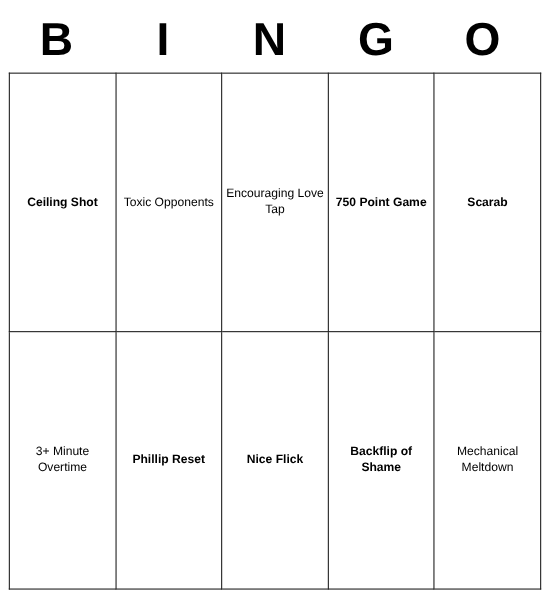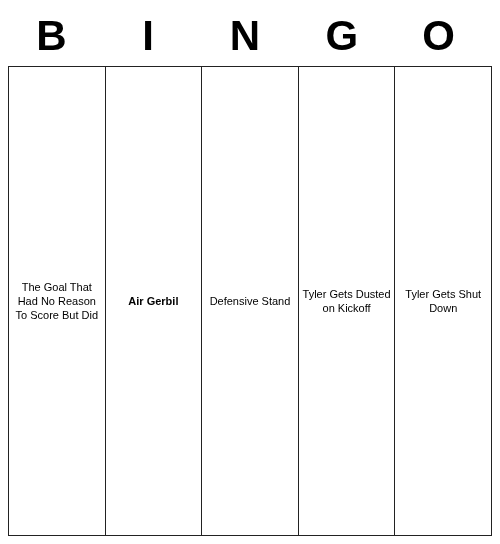--- a/index.html
+++ b/index.html
@@ -63,21 +63,28 @@
 <div class="bingo-title">
 <span>B</span>
     <span>I</span>
     <span>N</span>
     <span>G</span>
     <span>O</span>
   </div>
 
 <table class="bingo-grid">
   <tbody id="grid-body">
+  <tr>
+        <td class="medium-text">Ceiling Shot</td>
+        <td class="small-text">Toxic Opponents</td>
+        <td class="small-text">Encouraging Love Tap</td>
+        <td class="medium-text">750 Point Game</td>
+        <td class="medium-text">Scarab</td>
+      </tr>
       <tr>
-        <td class="small-text">The Goal That Had No Reason To Score But Did</td>
-        <td class="large-text">Air Gerbil</td>
-        <td class="small-text">Defensive Stand</td>
-        <td class="small-text">Tyler Gets Dusted on Kickoff</td>
-        <td class="small-text">Tyler Gets Shut Down</td>
+        <td class="small-text">3+ Minute Overtime</td>
+        <td class="large-text">Phillip Reset</td>
+        <td class="large-text">Nice Flick</td>
+        <td class="medium-text">Backflip of Shame</td>
+        <td class="small-text">Mechanical Meltdown</td>
       </tr>
     </tbody>
 </table>
 
 </body></html>

